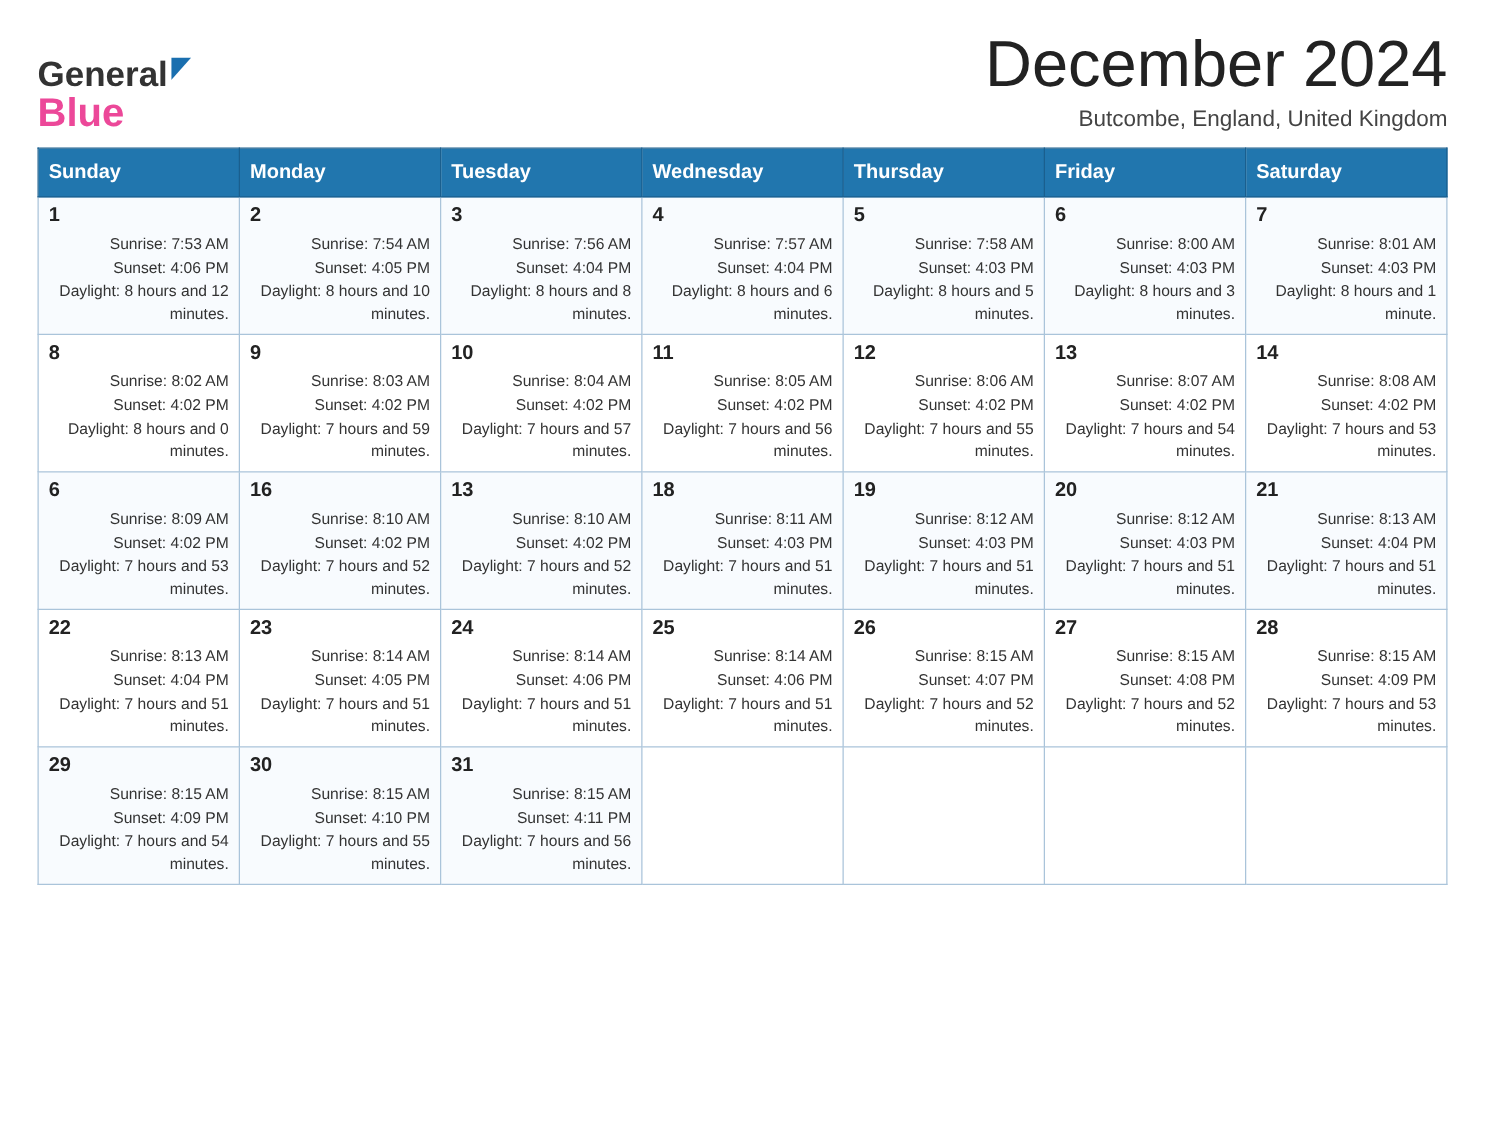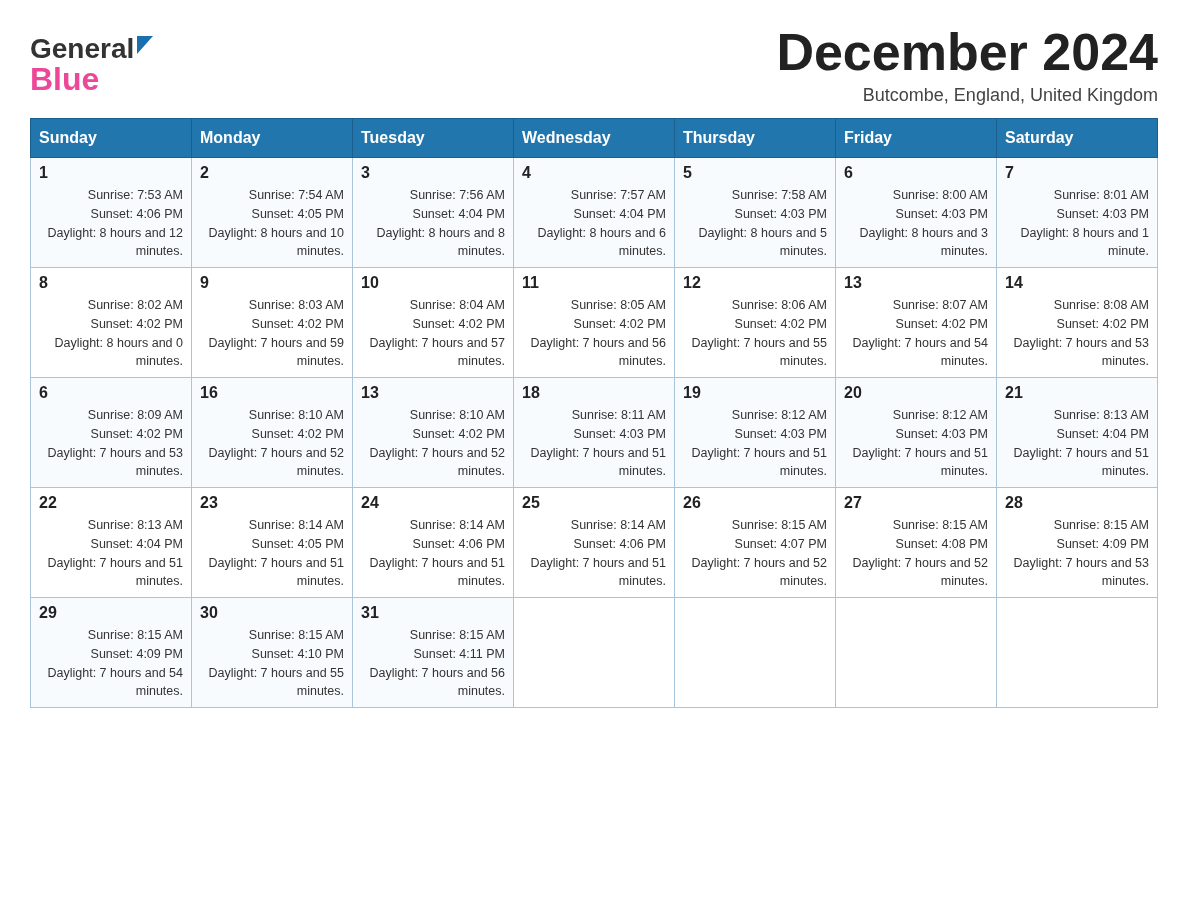--- a/index.html
+++ b/index.html
@@ -6,29 +6,29 @@
     body {
       font-family: Arial, sans-serif;
       background: #fff;
       padding: 24px 30px;
       width: 1188px;
       min-height: 918px;
     }
     .header-row {
       display: flex;
       justify-content: space-between;
-      align-items: center;
+      align-items: flex-end;
       margin-bottom: 8px;
     }
     .title-area {
       text-align: right;
     }
     .month-title {
       font-size: 52px;
-      font-weight: bold;
+      font-weight: normal;
       color: #222;
       line-height: 1.1;
       margin-left: 12px;
     }
     .location-title {
       font-size: 18px;
       color: #444;
       margin-top: 4px;
     }
     table {

